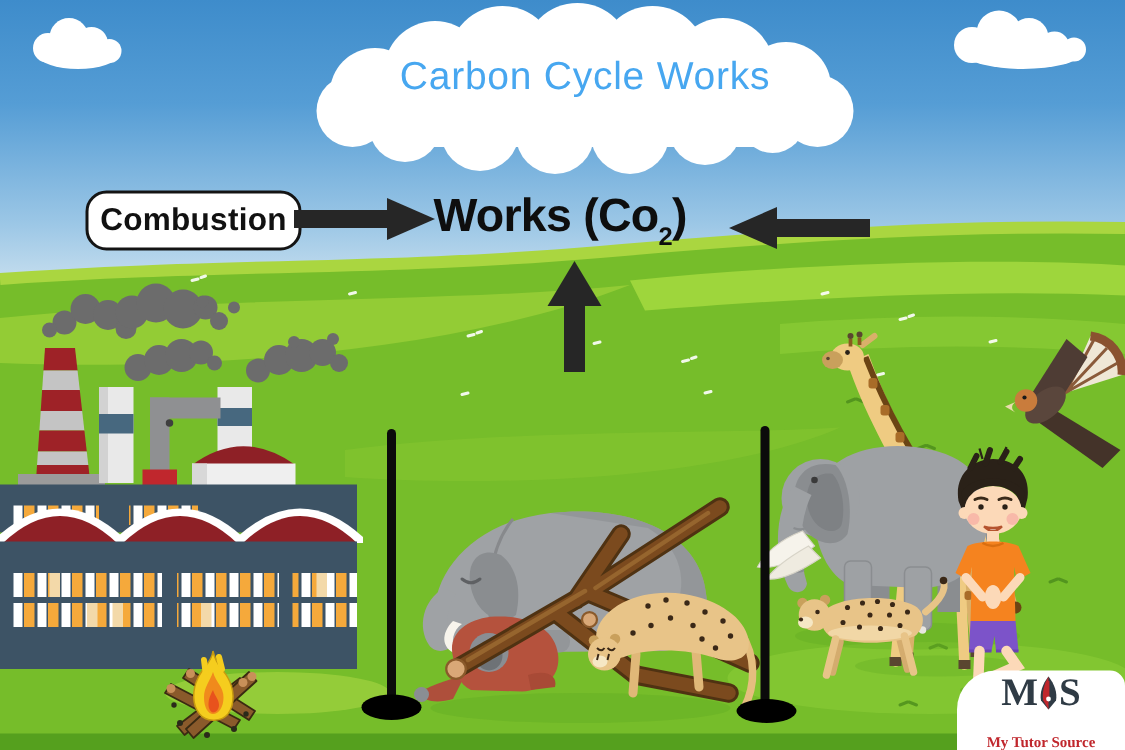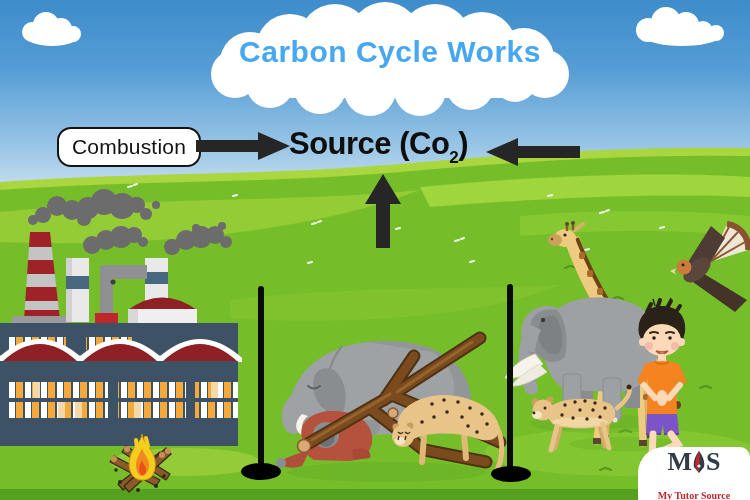--- a/index.html
+++ b/index.html
@@ -3,23 +3,23 @@
 <meta charset="utf-8">
 <style>
   html,body{margin:0;padding:0;background:#fff;}
   .scene{position:relative;width:750px;height:500px;overflow:hidden;font-family:"Liberation Sans",sans-serif;}
   .abs{position:absolute;}
   .sky{left:0;top:0;width:750px;height:230px;
        background:linear-gradient(180deg,#3E8CCB 0%,#559DD5 30%,#9CC7E6 65%,#DFECF3 92%,#EAF1F2 100%);}
   svg{display:block;overflow:visible;}
   .tag{position:absolute;background:#FFFFFF;border:2.5px solid #141414;border-radius:14px;
        display:flex;align-items:center;justify-content:center;
-       font-weight:400;font-size:21px;color:#111;letter-spacing:0.2px;}
+       font-weight:700;font-size:21px;color:#111;letter-spacing:0.2px;}
   .title-text{position:absolute;left:200px;top:35px;width:380px;text-align:center;
-       font-size:30px;font-weight:700;color:#47A7F0;letter-spacing:0.5px;}
+       font-size:26px;font-weight:400;color:#47A7F0;letter-spacing:0.5px;}
   .carbon{position:absolute;left:289px;top:126px;font-weight:800;font-size:31px;color:#0E0E0E;
        letter-spacing:-0.5px;white-space:nowrap;}
   .carbon .sub{font-size:17px;position:relative;top:9px;font-weight:800;}
   .pole{position:absolute;width:6px;background:#0B0B0B;border-radius:3px 3px 0 0;}
   .pole-base{position:absolute;background:#000;border-radius:50%;}
   .logo{position:absolute;left:638px;top:447px;width:112px;height:53px;background:#FFFFFF;
         border-radius:26px 10px 0 0;display:flex;flex-direction:column;align-items:center;justify-content:center;}
   .logo-row{display:flex;align-items:center;line-height:1;margin-top:2px;}
   .logo-letter{font-family:"Liberation Serif",serif;font-weight:700;font-size:26px;color:#2F3B45;}
   .logo-caption{font-family:"Liberation Serif",serif;font-weight:700;font-size:10px;color:#C0272D;margin-top:15px;}
@@ -223,21 +223,21 @@
   </svg>
   <div class="title-text">Carbon Cycle Works</div>
 
   <div class="tag" style="left:57px;top:127px;width:140px;height:36px">Combustion</div>
   <svg class="abs" style="left:196px;top:132px" width="96" height="28" viewBox="0 0 96 28">
     <rect x="0" y="8" width="64" height="12" fill="#262626"></rect>
     <polygon points="62,0 94,14 62,28" fill="#262626"></polygon>
   </svg>
 
   <div class="carbon">
-    <span>Source (Co</span><span class="sub">2</span><span>)</span>
+    <span>Works (Co</span><span class="sub">2</span><span>)</span>
   </div>
 
   <svg class="abs" style="left:486px;top:138px" width="94" height="28" viewBox="0 0 94 28">
     <rect x="30" y="8" width="64" height="12" fill="#262626"></rect>
     <polygon points="32,0 0,14 32,28" fill="#262626"></polygon>
   </svg>
 
   <svg class="abs" style="left:365px;top:174px" width="36" height="74" viewBox="0 0 36 74">
     <rect x="11" y="28" width="14" height="46" fill="#262626"></rect>
     <polygon points="18,0 36,30 0,30" fill="#262626"></polygon>

